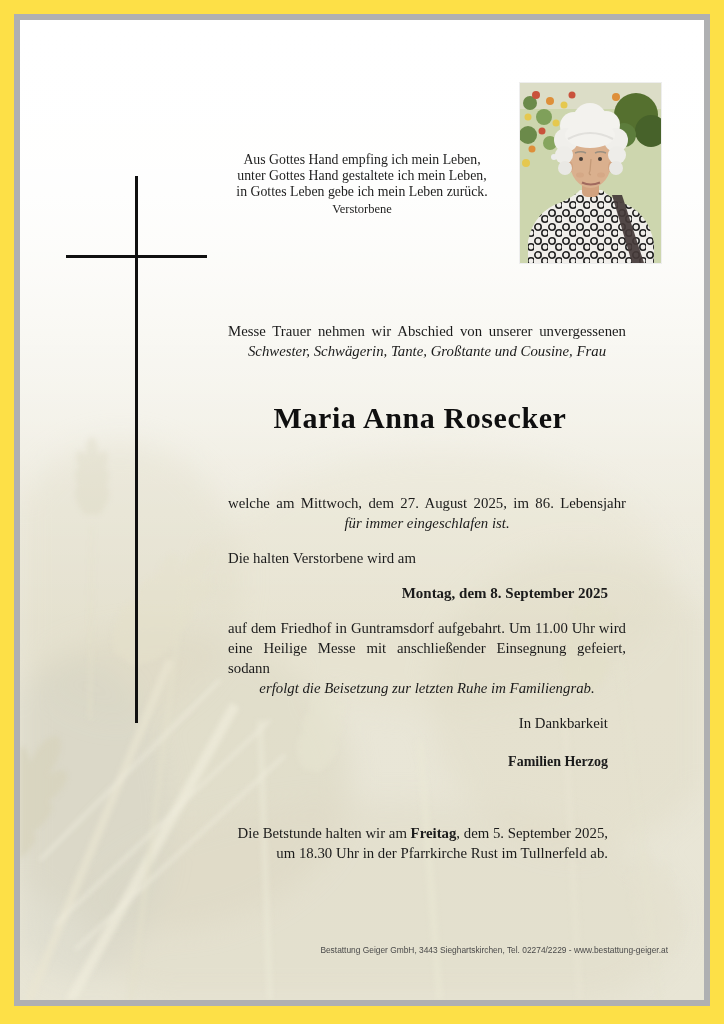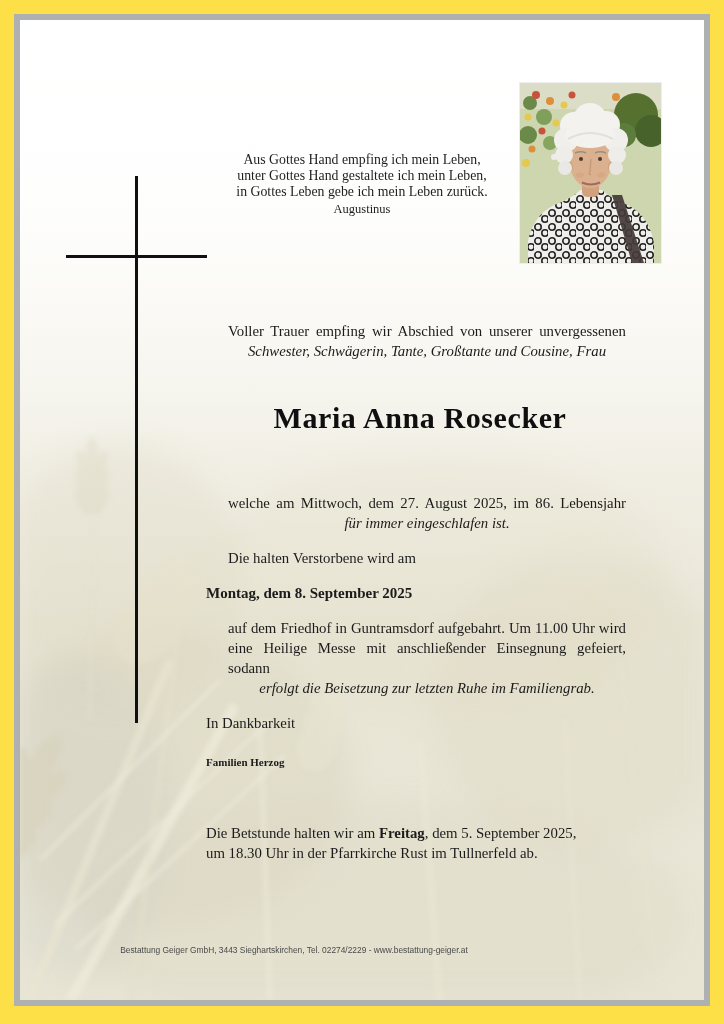--- a/index.html
+++ b/index.html
@@ -27,31 +27,31 @@
   .cross-h { left:66px;  top:255px; width:141px; height:3px;  background:#101010; }
 
   .quote { left:182px; top:152px; width:360px; text-align:center;
            font-size:13.8px; line-height:16px; color:#1e1e1e; }
   .quote-attr { margin-top:2px; font-size:12.5px; line-height:14px; }
 
   .photo { left:519px; top:82px; width:141px; height:180px; border:1px solid #eeeeee; background:#cfd8b8; }
   .photo svg { display:block; }
 
   .col-j { left:228px; width:398px; font-size:14.8px; line-height:20px; }
-  .col-c { left:206px; width:396px; font-size:14.8px; line-height:20px; text-align:left; }
+  .col-c { left:212px; width:396px; font-size:14.8px; line-height:20px; text-align:right; }
   .jline { text-align:justify; text-align-last:justify; }
   .lline { text-align:center;font-style:italic; }
 
   .name { left:222px; top:399px; width:396px; text-align:center;
           font-weight:bold; font-size:30px; line-height:38px; letter-spacing:0.6px; color:#0f0f0f; }
   .maiden { left:222px; top:441px; width:396px; text-align:center; font-size:15px; line-height:18px; }
   .date-line { font-weight:bold; font-size:15px; }
-  .family { font-weight:bold; font-size:11px; }
-
-  .footer { left:0; top:945px; width:588px; text-align:center;
+  .family { font-weight:bold; font-size:14px; }
+
+  .footer { left:0; top:945px; width:668px; text-align:right;
             font-family:"Liberation Sans", sans-serif; font-size:8.4px; line-height:11px; color:#4a4a4a; }
 </style>
 </head>
 <body>
 
 <div class="canvas">
 
   <div class="page">
     <div class="bg-grad"></div>
 
@@ -101,21 +101,21 @@
 
   <div>
     <div class="abs cross-v"></div>
     <div class="abs cross-h"></div>
   </div>
 
   <div class="abs quote">
     <div>Aus Gottes Hand empfing ich mein Leben,</div>
     <div>unter Gottes Hand gestaltete ich mein Leben,</div>
     <div>in Gottes Leben gebe ich mein Leben zurück.</div>
-    <div class="quote-attr">Augustinus</div>
+    <div class="quote-attr">Verstorbene</div>
   </div>
 
   <div class="abs photo">
     <svg width="141" height="180" viewBox="0 0 141 180" xmlns="http://www.w3.org/2000/svg">
       <defs>
         <pattern id="blouse" patternUnits="userSpaceOnUse" width="14" height="14">
           <rect width="14" height="14" fill="#f0eeea"></rect>
           <circle cx="4" cy="4" r="3.2" fill="none" stroke="#232323" stroke-width="1.6"></circle>
           <circle cx="11" cy="10" r="3.2" fill="none" stroke="#232323" stroke-width="1.6"></circle>
         </pattern>
@@ -162,21 +162,21 @@
       <circle cx="44" cy="72" r="9" fill="#eeede9"></circle>
       <circle cx="97" cy="72" r="9" fill="#eeede9"></circle>
       <circle cx="45" cy="85" r="7" fill="#e9e8e4"></circle>
       <circle cx="96" cy="85" r="7" fill="#e9e8e4"></circle>
       <ellipse cx="70" cy="52" rx="25" ry="13" fill="#f3f2ee"></ellipse>
       <path d="M48,56 Q70,44 93,56" stroke="#dcdbd7" stroke-width="2" fill="none" opacity="0.8"></path>
     </svg>
   </div>
 
   <div class="abs col-j" style="top:321px">
-    <div class="jline">Voller Trauer empfing wir Abschied von unserer unvergessenen</div>
+    <div class="jline">Messe Trauer nehmen wir Abschied von unserer unvergessenen</div>
     <div class="lline">Schwester, Schwägerin, Tante, Großtante und Cousine, Frau</div>
   </div>
 
   <div class="abs name">Maria Anna Rosecker</div>
 
   <div class="abs col-j" style="top:493px">
     <div class="jline">welche am Mittwoch, dem 27. August 2025, im 86. Lebensjahr</div>
     <div class="lline">für immer eingeschlafen ist.</div>
   </div>
 

